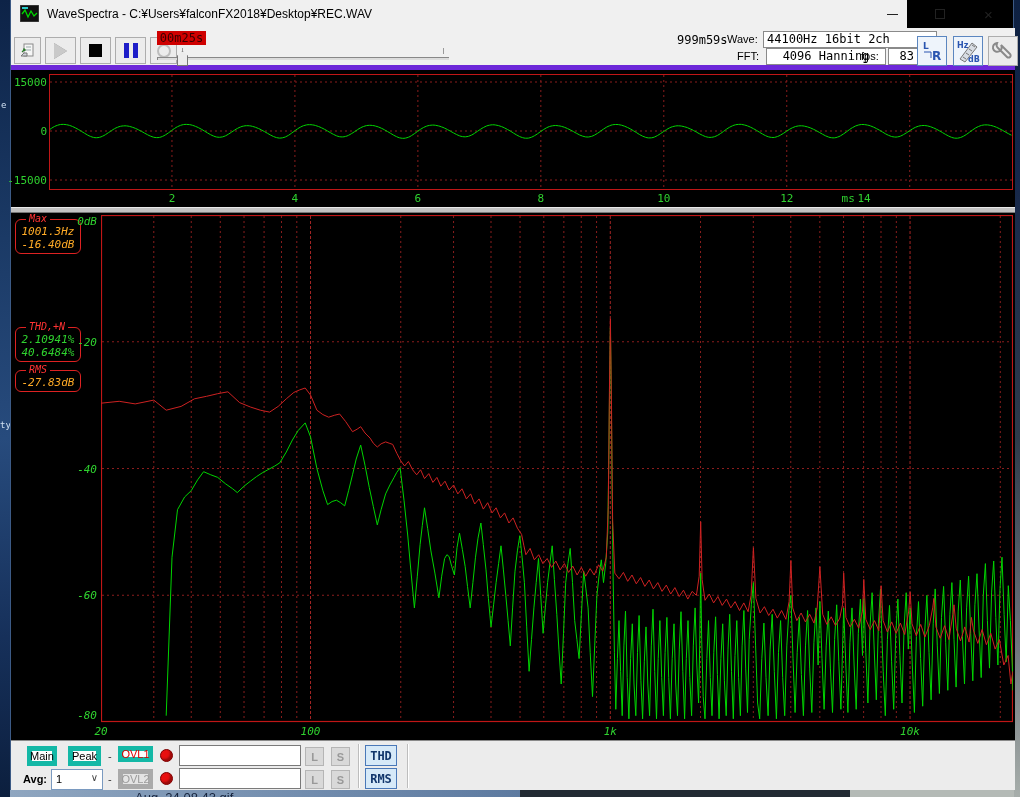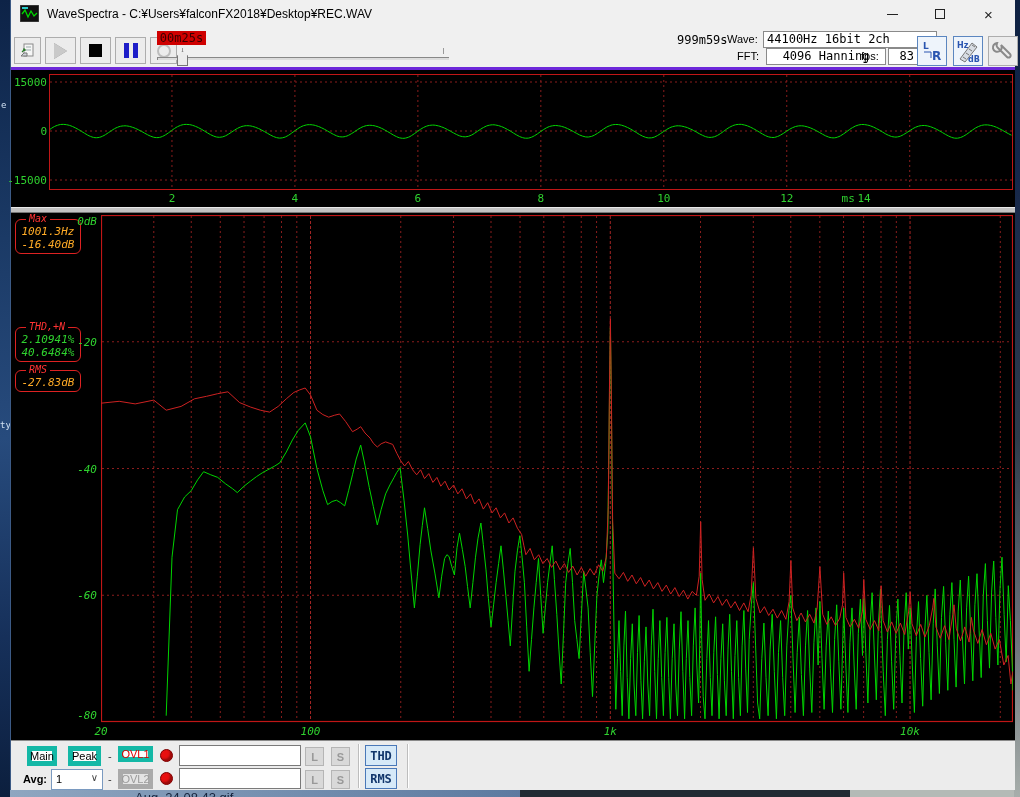--- a/index.html
+++ b/index.html
@@ -16,30 +16,30 @@
     background:linear-gradient(180deg,#0e2142 0%,#14264a 20%,#2e3a4a 55%,#6c737a 80%,#a7aeab 100%); }
   #desk-bottom { left:10px; top:790px; width:1004px; height:7px; overflow:hidden; }
   #desk-bottom .zone-a { left:0; top:0; width:510px; height:7px; background:linear-gradient(90deg,#8fa6c0,#5d7aa0); }
   #desk-bottom .zone-b { left:510px; top:0; width:330px; height:7px; background:#222a33; }
   #desk-bottom .zone-c { left:840px; top:0; width:164px; height:7px; background:#b4bab6; }
   #desk-file { left:125px; top:0; color:#16233c; font-size:13px; }
 
   
   #win { left:10px; top:0; width:1004px; height:790px; background:#000;
     border-left:1px solid #3c5a85; border-right:1px solid #3c5a85; }
-  #titlebar { left:0; top:0; width:1004px; height:28px; background:#f0f0f0; }
+  #titlebar { left:0; top:0; width:896px; height:28px; background:#f0f0f0; }
   #title-icon { left:9px; top:5px; width:19px; height:17px; }
   #title-text { left:36px; top:7px; font-size:12px; color:#000; white-space:nowrap; }
   .winbtn { top:0; width:47px; height:28px; display:flex; align-items:center; justify-content:center; color:#222; }
   #btn-min { left:858px; } #btn-max { left:905px; } #btn-close { left:952px; width:51px; font-size:15px; }
   #btn-min .bar { width:11px; height:1px; background:#222; }
   #btn-max .box { width:10px; height:10px; border:1px solid #222; }
 
   
-  #toolbar { left:0; top:28px; width:1004px; height:42px; background:#f0f0f0; border-bottom:3px solid #6d28d9; }
+  #toolbar { left:0; top:28px; width:1004px; height:42px; background:#f0f0f0; border-bottom:5px solid #6d28d9; }
   .tbtn { top:9px; height:27px; background:#ececec; border:1px solid #adadad;
     display:flex; align-items:center; justify-content:center; }
   #tb-open { left:3px; width:27px; }
   #tb-play { left:34px; width:31px; }
   #tb-stop { left:69px; width:31px; }
   #tb-pause { left:104px; width:31px; }
   #tb-rec { left:139px; width:27px; }
   .play-tri { width:0; height:0; border-left:13px solid #c9c9c9; border-top:8px solid transparent; border-bottom:8px solid transparent;
      filter:drop-shadow(0 0 0.5px #888); }
   .stop-sq { width:13px; height:13px; background:#000; }

